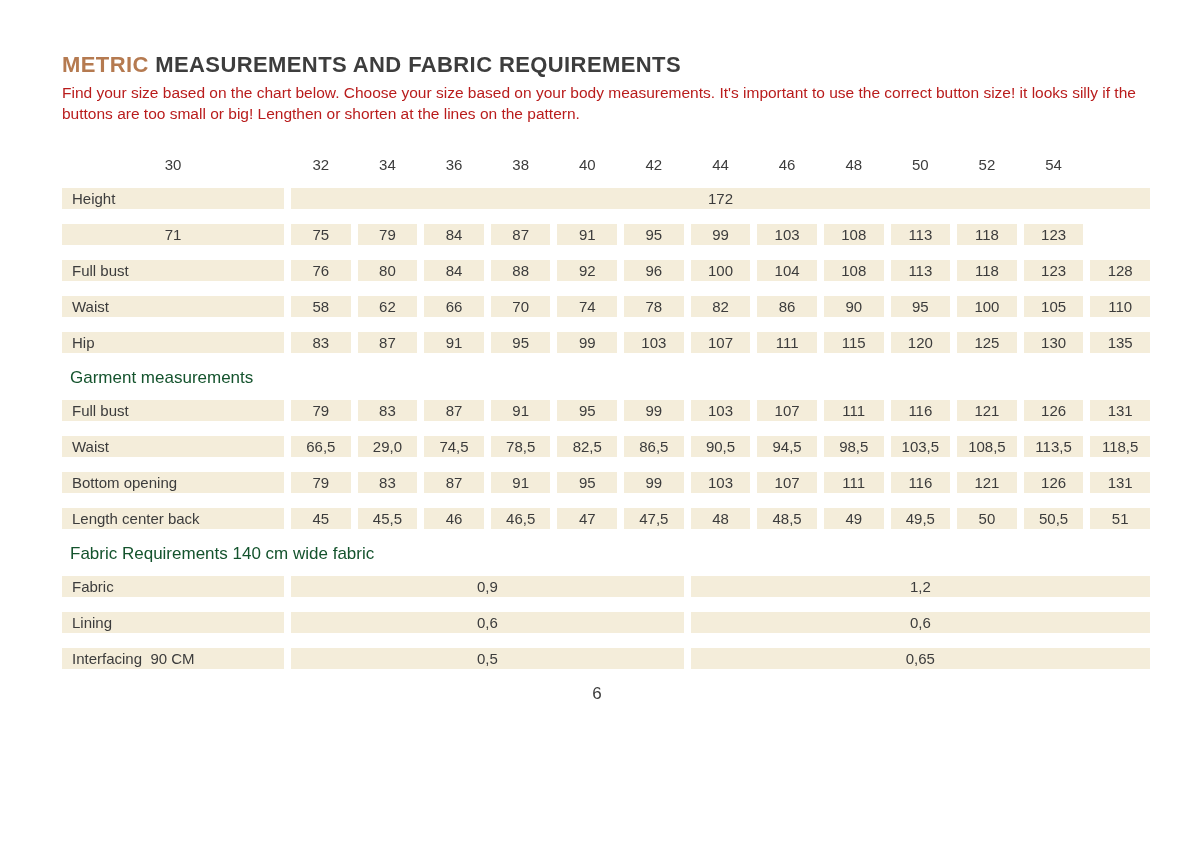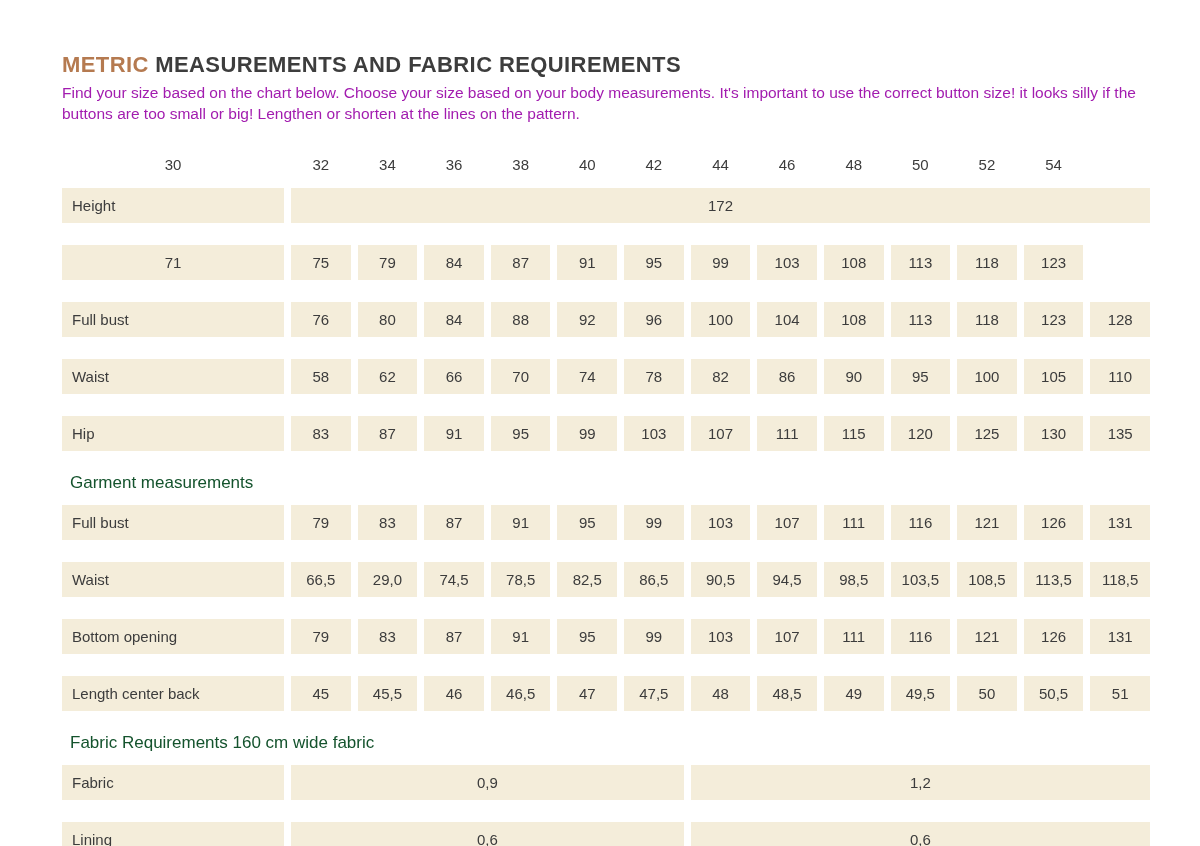--- a/index.html
+++ b/index.html
@@ -22,30 +22,30 @@
     font-size: 22px;
     font-weight: bold;
     letter-spacing: 0.4px;
     color: #3d3d3d;
     margin: 0 0 4px 0;
   }
   .page-title .accent { color: #b57a50; }
   .intro {
     font-size: 15.5px;
     line-height: 21px;
-    color: #a21caf;
+    color: #b91c1c;
     margin: 0;
   }
   .size-table { margin-top: 24px; }
   .row {
     display: grid;
     grid-template-columns: 222px repeat(13, 1fr);
     column-gap: 7px;
-    height: 35px;
-    margin-bottom: 22px;
+    height: 21px;
+    margin-bottom: 15px;
   }
   .cell {
     background: #f4edda;
     display: flex;
     align-items: center;
     justify-content: center;
     font-size: 15px;
     color: #3c3c3c;
     white-space: pre;
   }
@@ -235,21 +235,21 @@
         <div class="cell val">47,5</div>
         <div class="cell val">48</div>
         <div class="cell val">48,5</div>
         <div class="cell val">49</div>
         <div class="cell val">49,5</div>
         <div class="cell val">50</div>
         <div class="cell val">50,5</div>
         <div class="cell val">51</div>
       </div>
 
-    <h2 class="section-title">Fabric Requirements 160 cm wide fabric</h2>
+    <h2 class="section-title">Fabric Requirements 140 cm wide fabric</h2>
 
     <div class="row">
       <div class="cell label">Fabric</div>
       <div class="cell half-left">0,9</div>
       <div class="cell half-right">1,2</div>
     </div>
 
     <div class="row">
       <div class="cell label">Lining</div>
       <div class="cell half-left">0,6</div>

